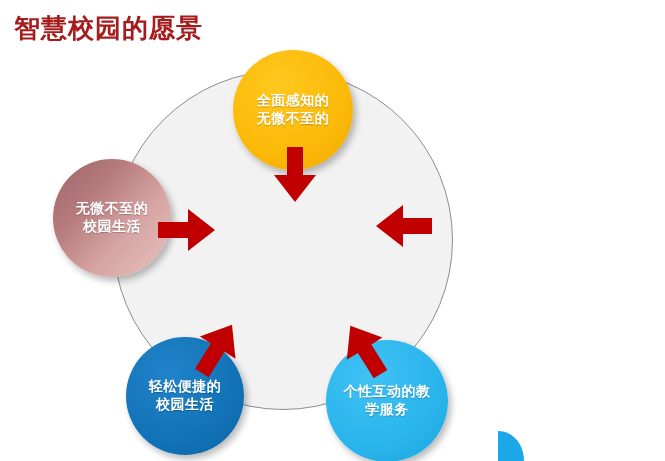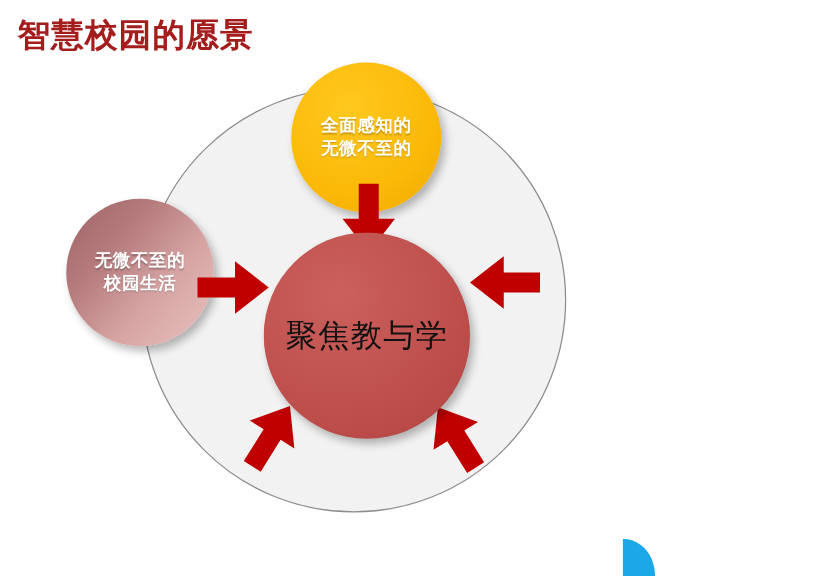--- a/index.html
+++ b/index.html
@@ -221,25 +221,34 @@
   </div>
 
   <div class="node node-left">
     <div class="node-label">
       <span>无微不至的</span><br>
       <span>校园生活</span>
     </div>
   </div>
 
 
-
-
-  <div class="node node-center">
-    <div class="node-label">聚焦教与学</div>
-  </div>
+  <div class="node node-bottomleft">
+    <div class="node-label">
+      <span>轻松便捷的</span><br>
+      <span>校园生活</span>
+    </div>
+  </div>
+
+  <div class="node node-bottomright">
+    <div class="node-label">
+      <span>个性互动的教</span><br>
+      <span>学服务</span>
+    </div>
+  </div>
+
 
 </div>
 
 <div class="corner-swoosh">
   <svg width="26" height="30" viewBox="0 0 26 30">
     <path d="M26,30 C26,12 14,0 0,0 L0,30 Z" fill="#1BA7E8"></path>
   </svg>
 </div>
 
 <div class="watermark"></div>

